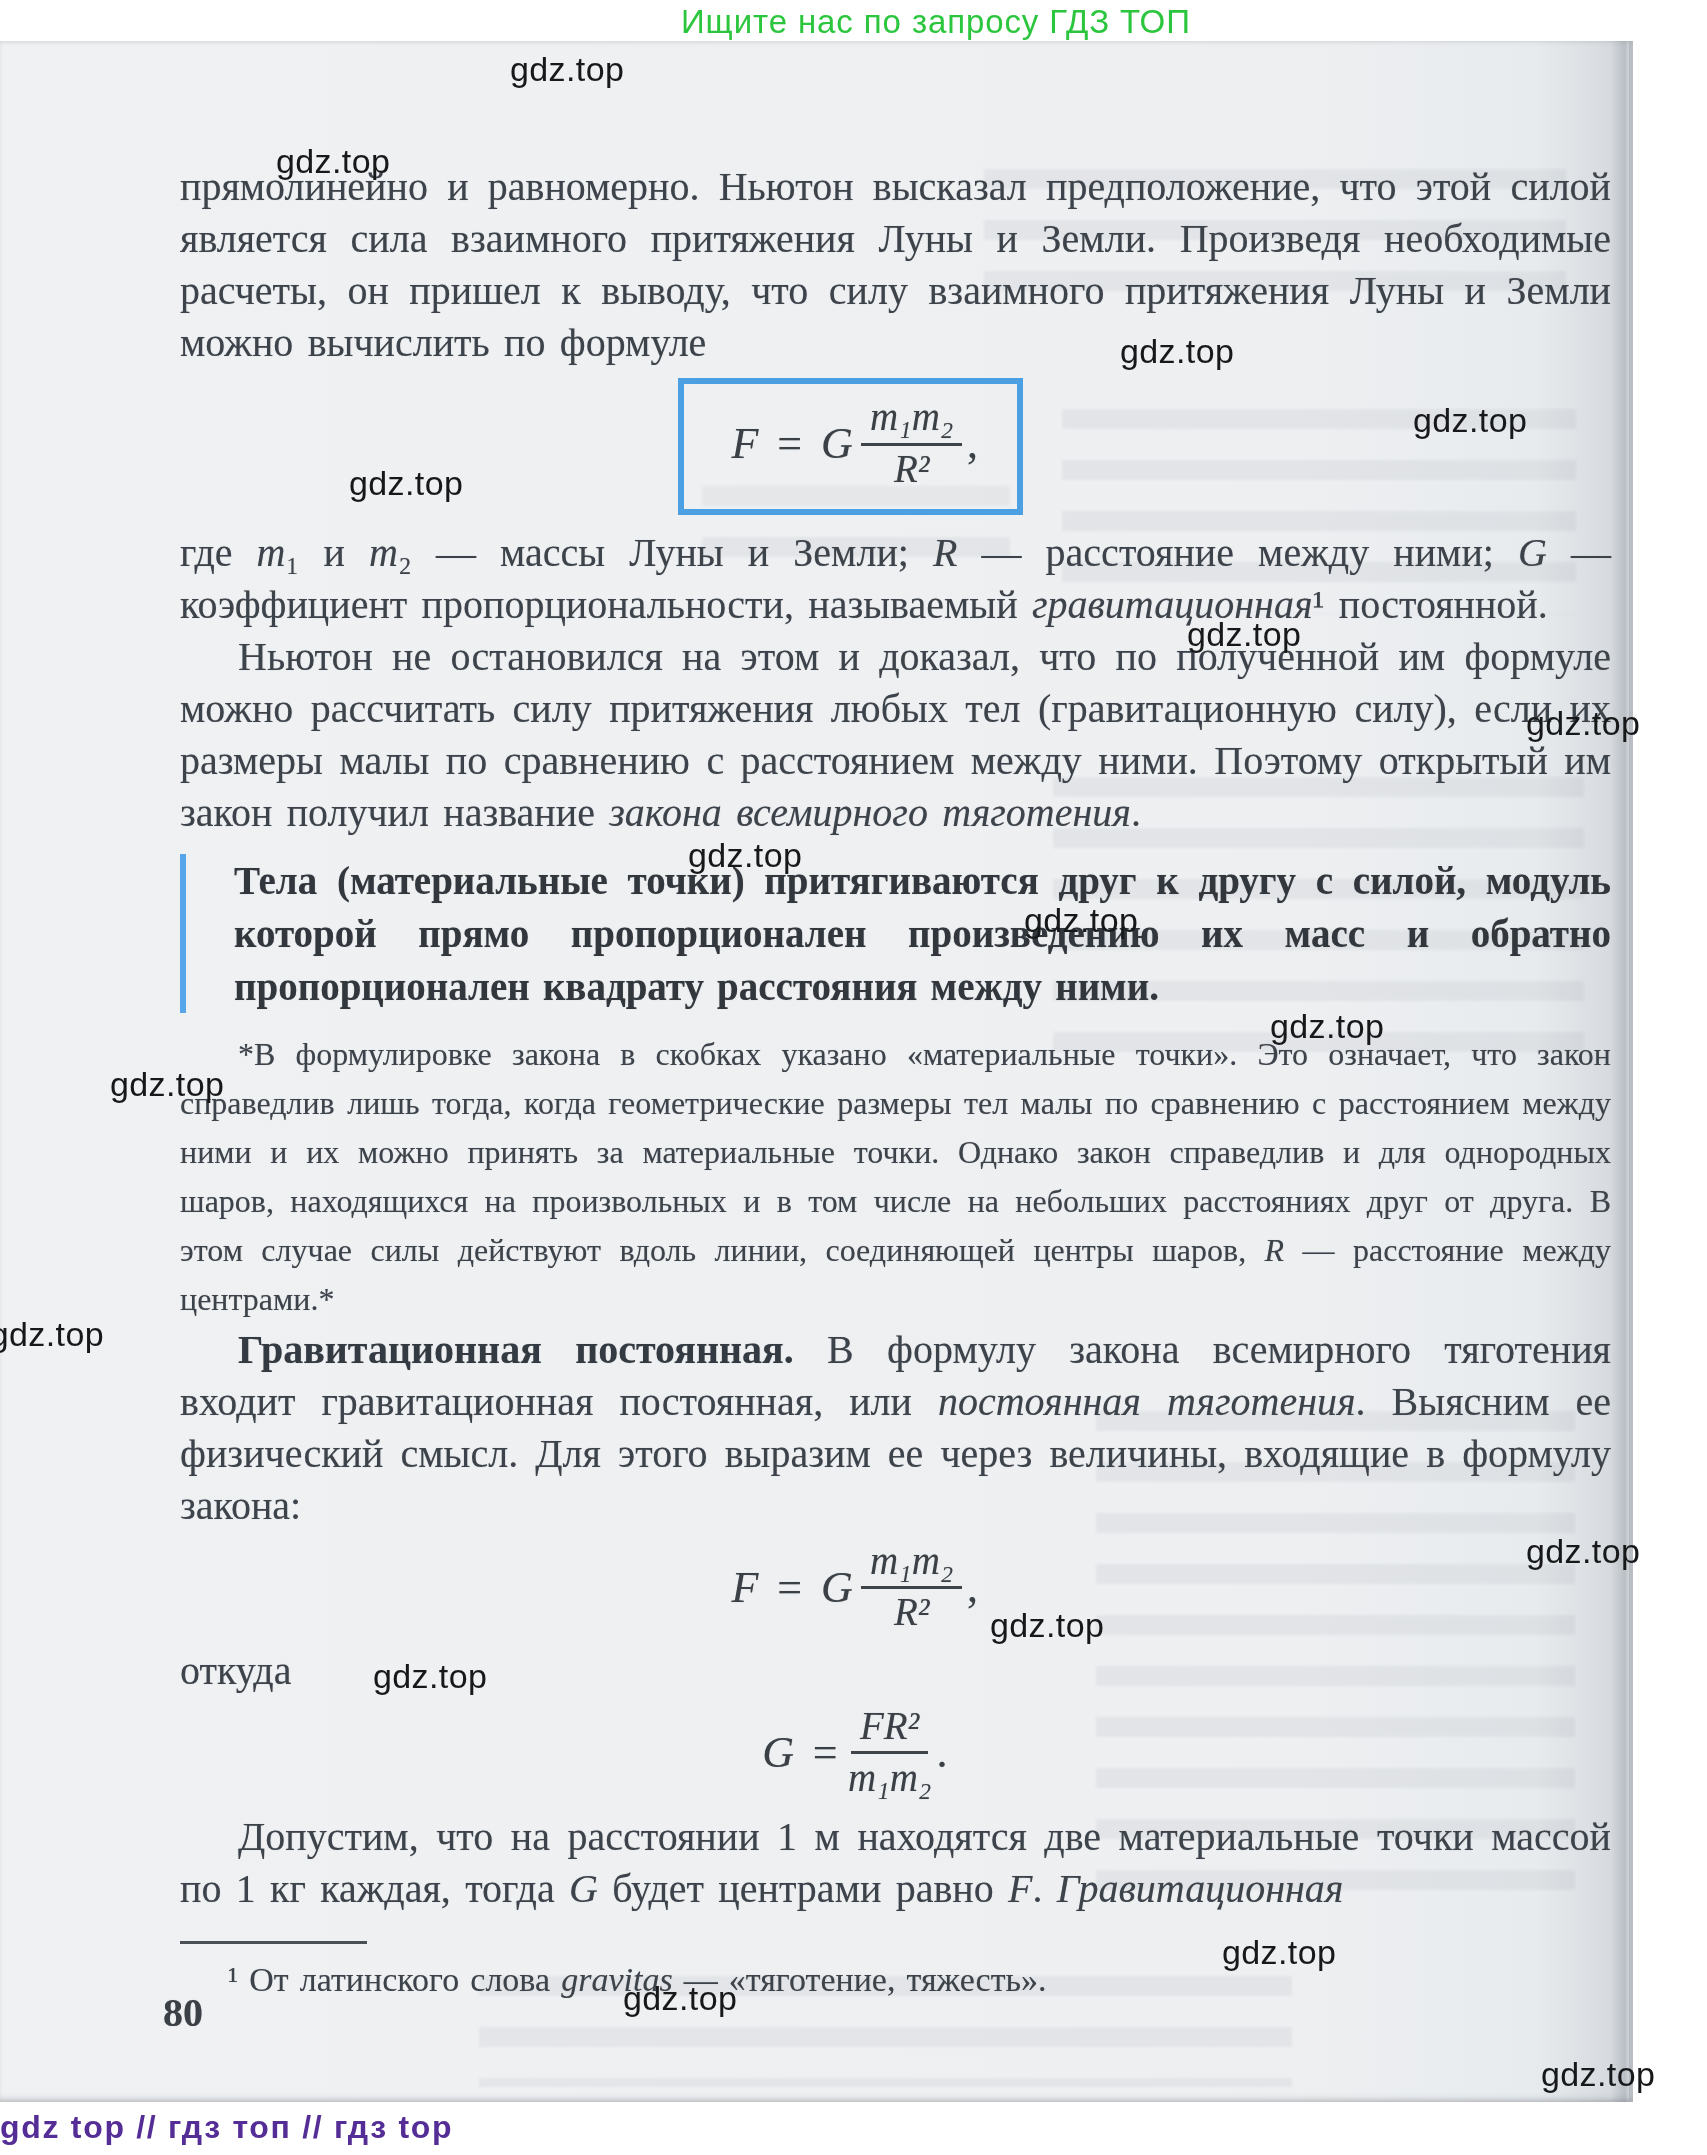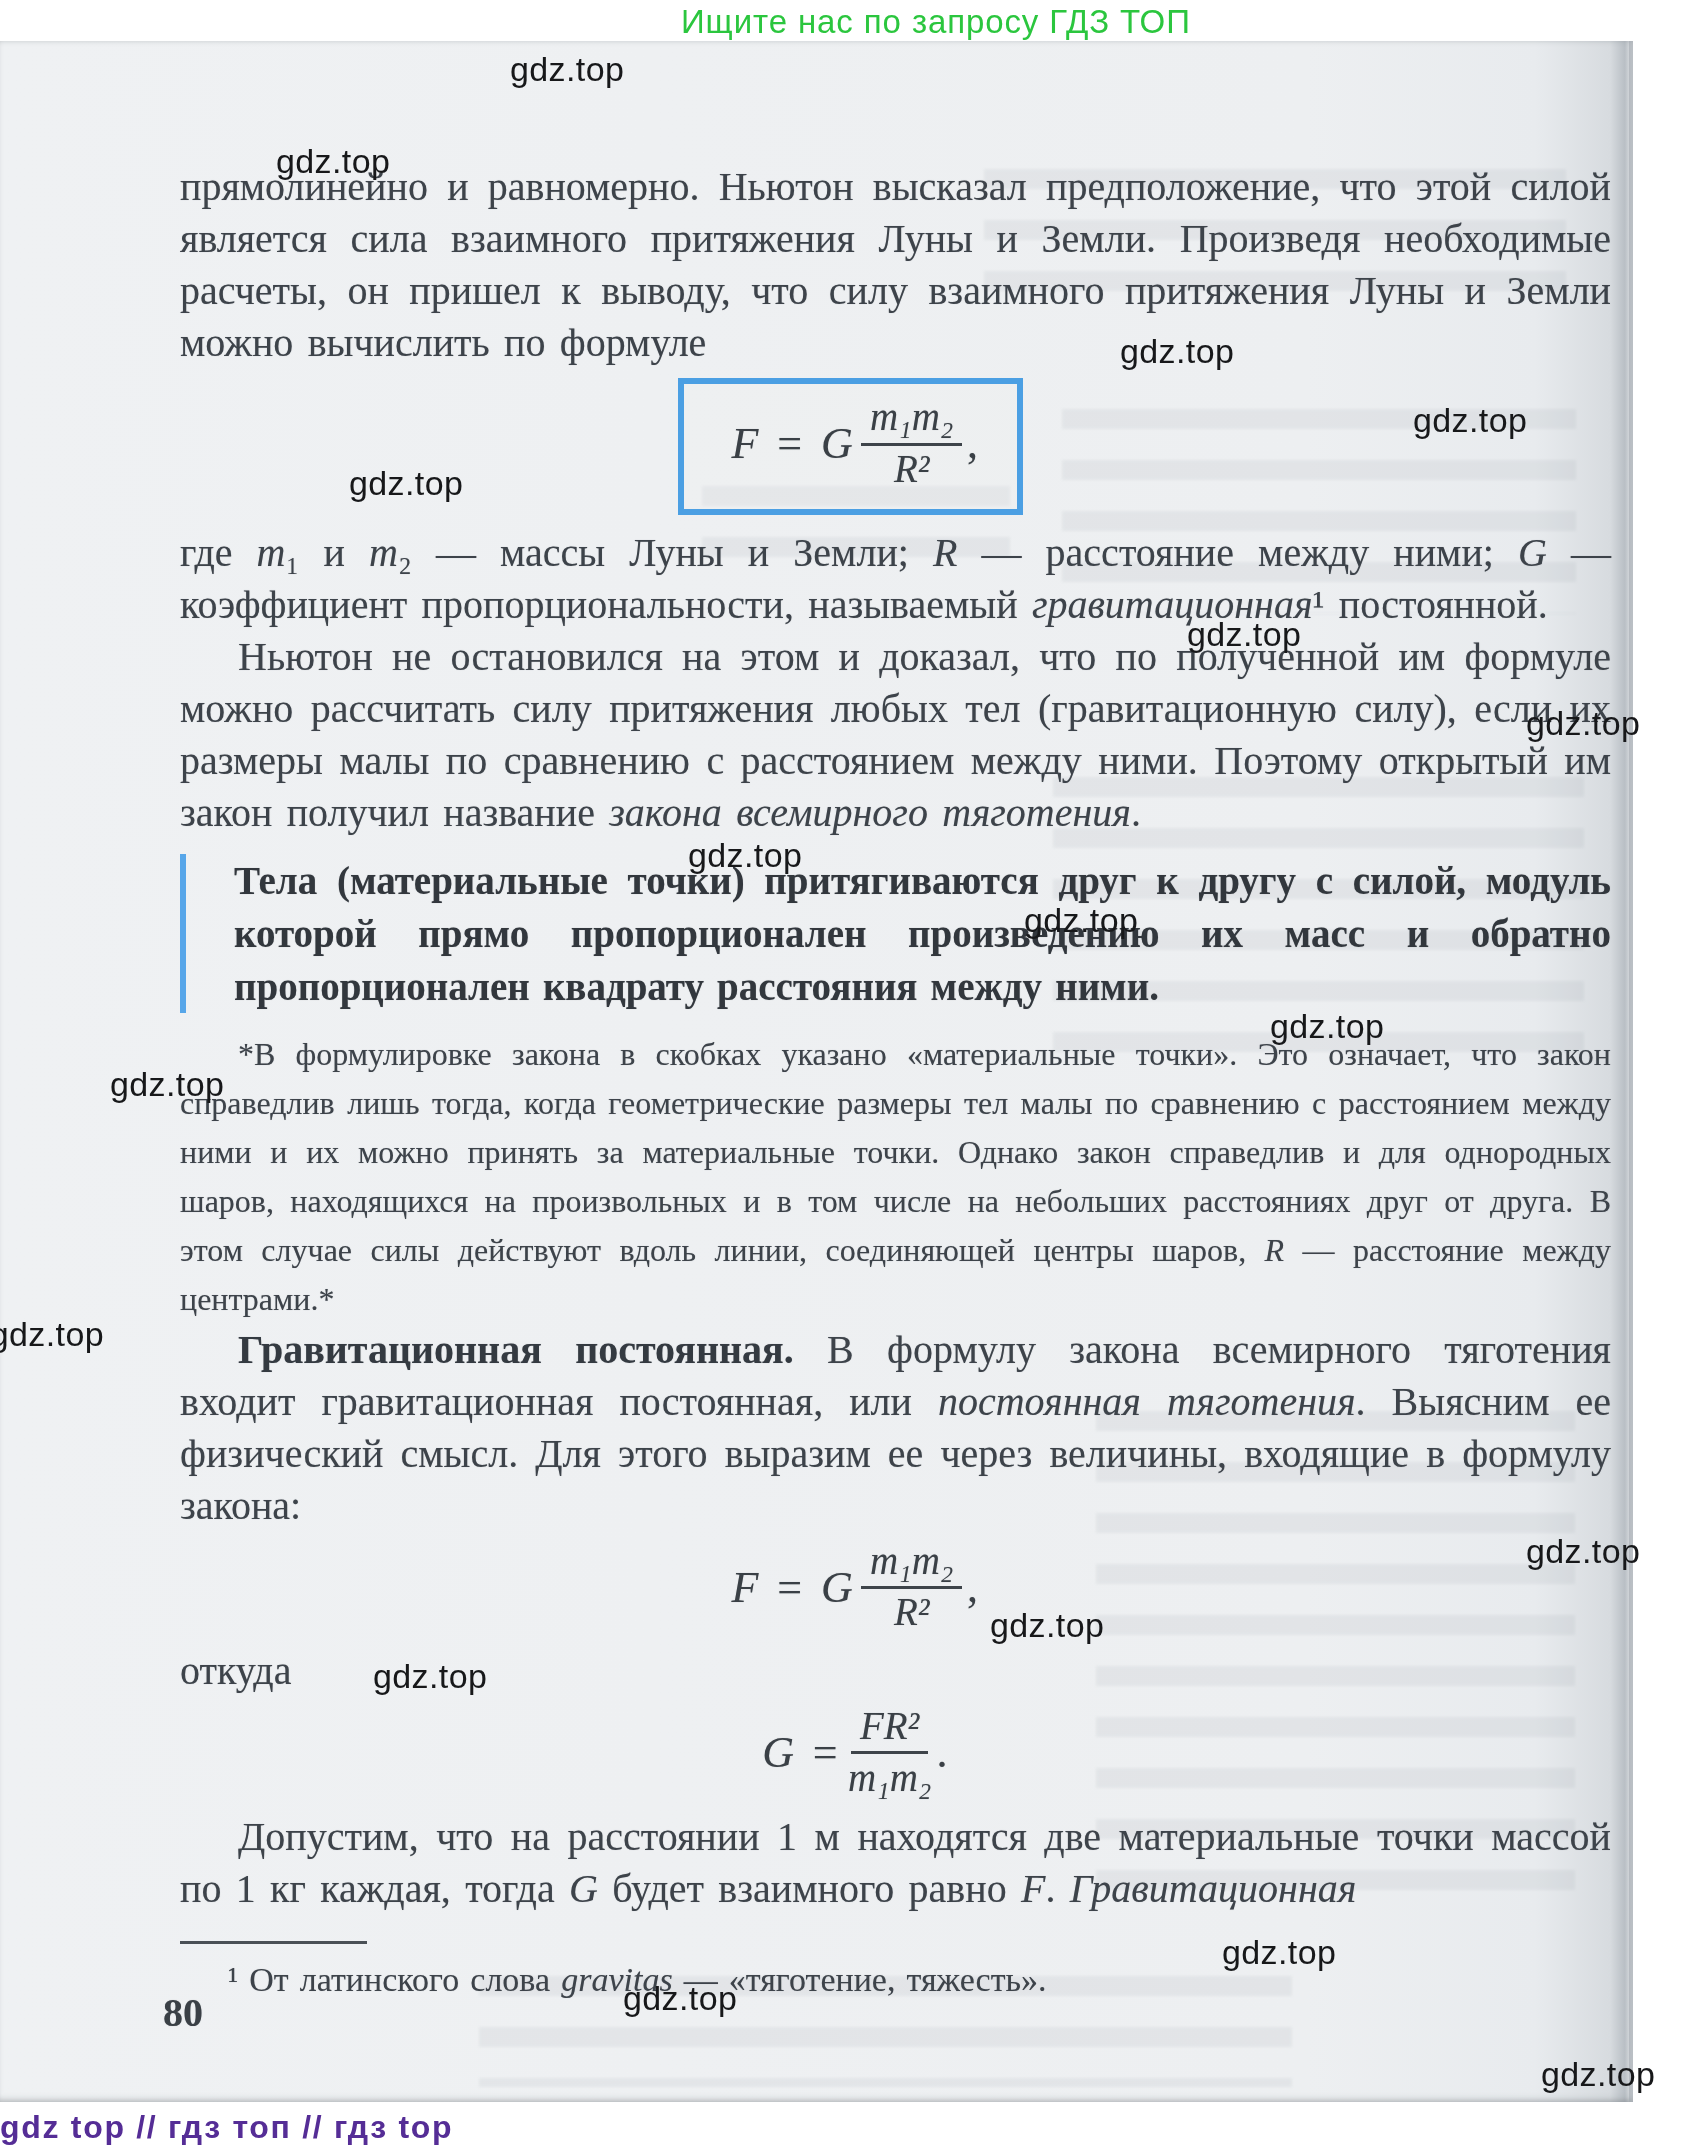--- a/index.html
+++ b/index.html
@@ -112,21 +112,21 @@
         <p class="body"><span>откуда</span></p>
         <div class="formula-row shift"><span class="frm">
             <span class="sym">G</span>
             <span class="rel">=</span>
             <span class="frac">
               <span class="num">FR²</span>
               <span class="den">m₁m₂</span>
             </span>
             <span class="tail">.</span>
           </span></div>
-        <p class="body indent"><span>Допустим, что на расстоянии 1 м находятся две материальные точки массой по 1 кг каждая, тогда </span><span class="it">G</span><span> будет взаимного равно </span><span class="it">F</span><span>. </span><span class="it">Гравитационная</span></p>
+        <p class="body indent"><span>Допустим, что на расстоянии 1 м находятся две материальные точки массой по 1 кг каждая, тогда </span><span class="it">G</span><span> будет центрами равно </span><span class="it">F</span><span>. </span><span class="it">Гравитационная</span></p>
         <div class="footnote-rule"></div>
         <div class="footnote">
           <p><span>¹ От латинского слова </span><span class="it">gravitas</span><span> — «тяготение, тяжесть».</span></p>
         </div>
       </div>
 
     <div class="page-number">80</div>
     <div class="paper-edge"></div>
   </div>
 

